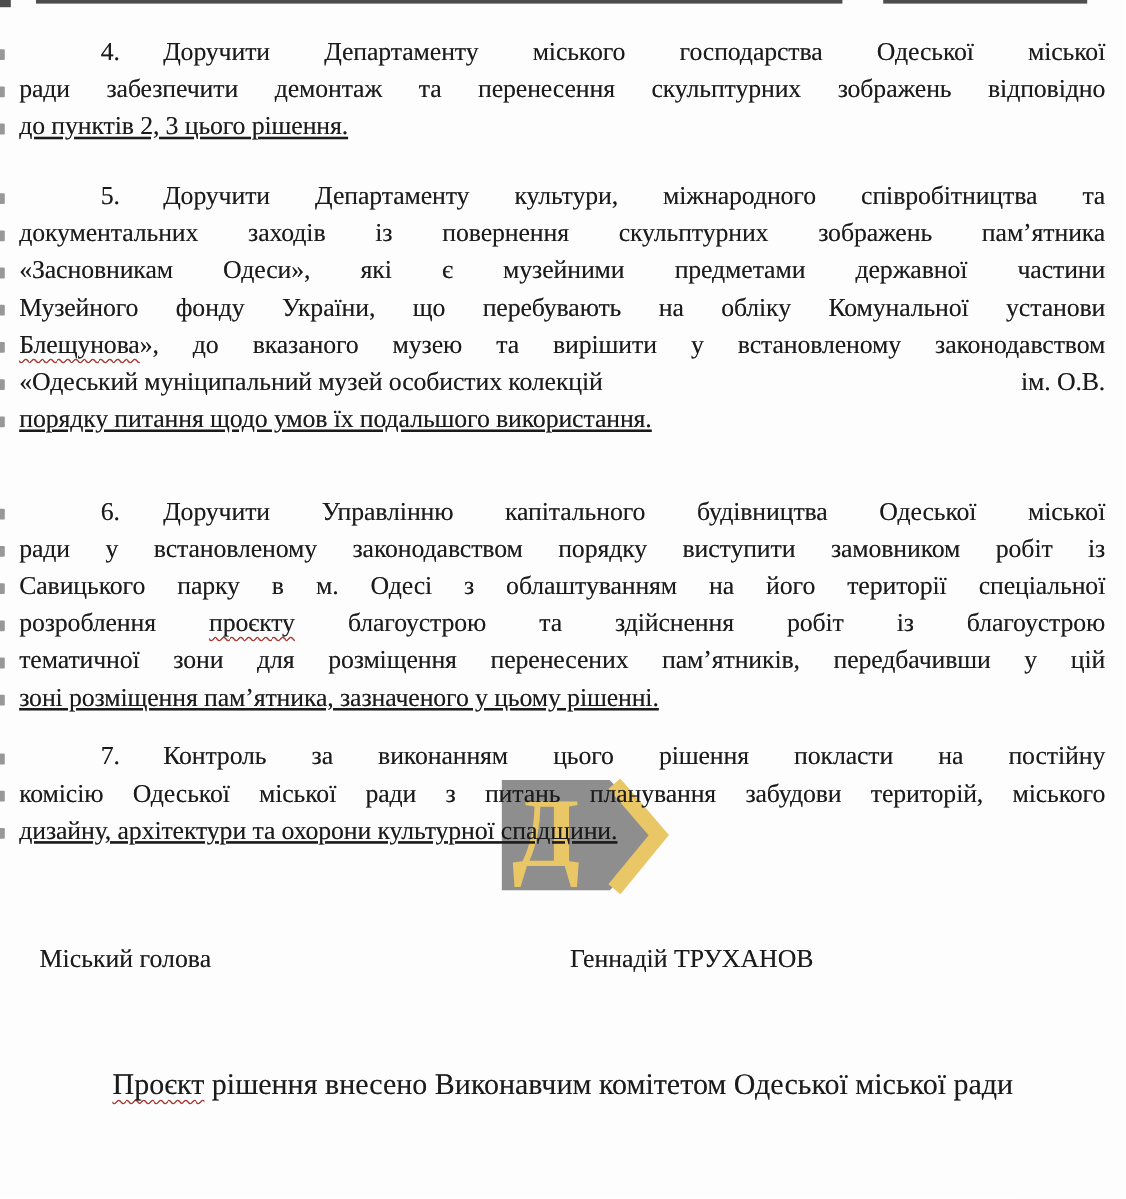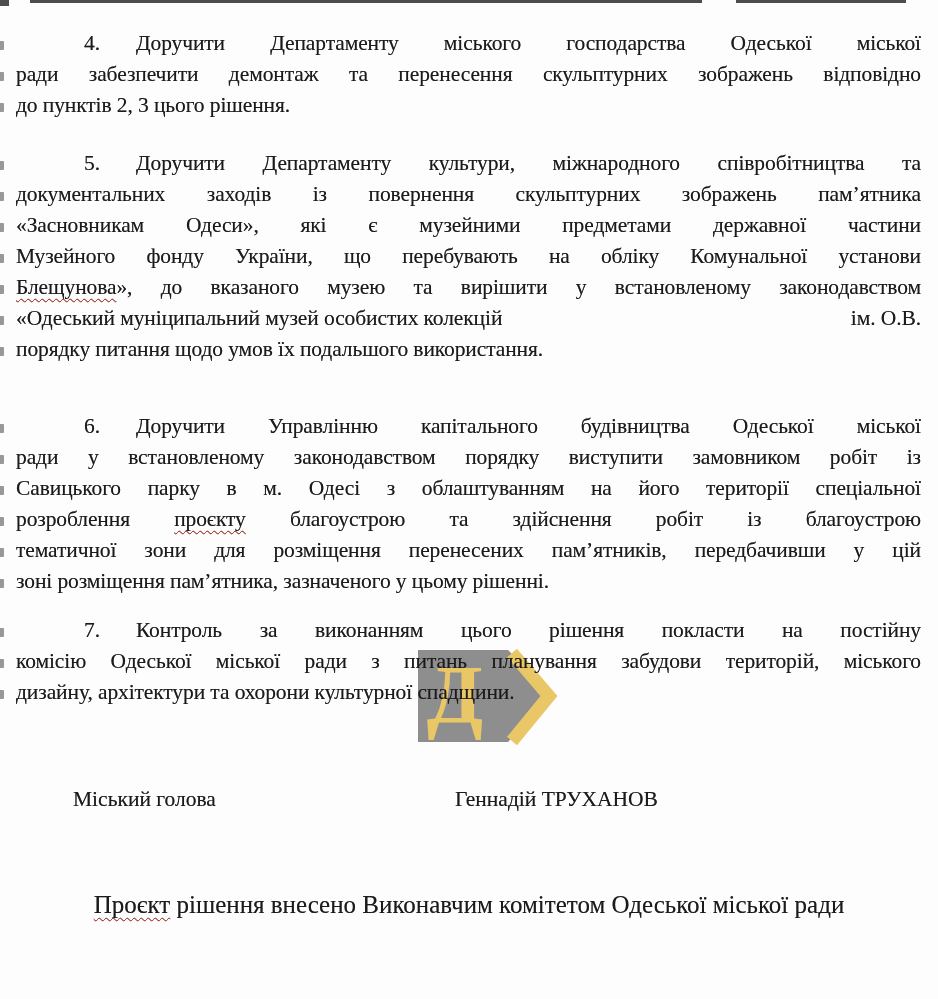--- a/index.html
+++ b/index.html
@@ -8,41 +8,41 @@
     font-family:"Liberation Serif","DejaVu Serif",serif;
     color:#1b1b1b;overflow:hidden;
   }
   
   .para{position:absolute;left:16px;right:17px;z-index:2;}
   .bl{
     position:relative;height:31px;line-height:31px;font-size:21.5px;
     text-align:justify;text-align-last:justify;white-space:nowrap;
     letter-spacing:-0.1px;text-shadow:0 0 0.5px rgba(25,25,25,.55);
   }
-  .bl.last{text-align-last:left;}
+  .bl.last{text-align-last:left;text-decoration:underline;}
   .bl.flexline{display:flex;justify-content:space-between;text-align-last:auto;}
   .ind{display:inline-block;width:68px;}
   .tab{display:inline-block;width:36px;}
   
   .bl::before{
     content:"";position:absolute;left:-17px;top:13px;width:5px;height:9px;
     background:#454545;opacity:.55;border-radius:1px;
   }
   .bl.flexline::before{top:13px;}
   
   .sq{
     text-decoration-line:underline;text-decoration-style:wavy;
     text-decoration-color:#b5342a;text-decoration-thickness:1px;
     text-underline-offset:4px;text-decoration-skip-ink:none;
   }
   
   .sig{position:absolute;left:33px;right:33px;top:784px;height:31px;z-index:2;
        font-size:21.5px;line-height:31px;text-shadow:0 0 0.5px rgba(25,25,25,.55);}
-  .sig .name{position:absolute;left:422px;top:0;}
-  .sig .title{position:absolute;left:0;top:0;margin-left:40px;}
+  .sig .name{position:absolute;left:442px;top:0;}
+  .sig .title{position:absolute;left:0;top:0;}
   
   .footer{position:absolute;left:0;right:0;top:893px;z-index:2;text-align:center;
           font-size:25px;line-height:24px;text-shadow:0 0 0.4px rgba(25,25,25,.5);}
   
   .wm{position:absolute;left:0;top:0;width:0;height:0;z-index:1;}
   .wm-shape{
     position:absolute;left:416px;top:648px;width:140px;height:96px;
     background:#7e7e7e;opacity:.88;
     clip-path:polygon(2px 2px,92px 2px,137px 48px,92px 94px,2px 94px);
   }

